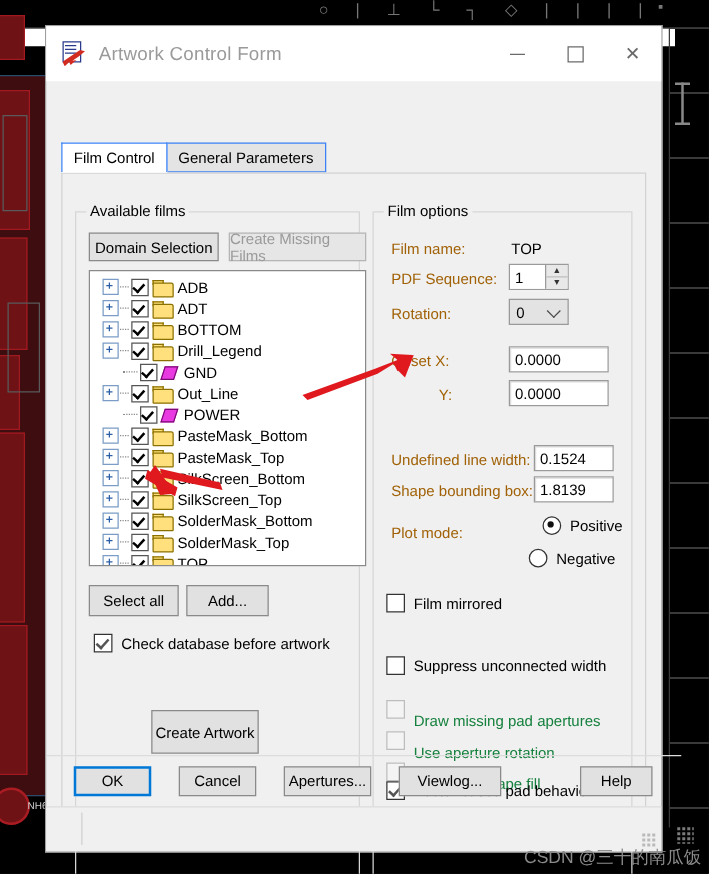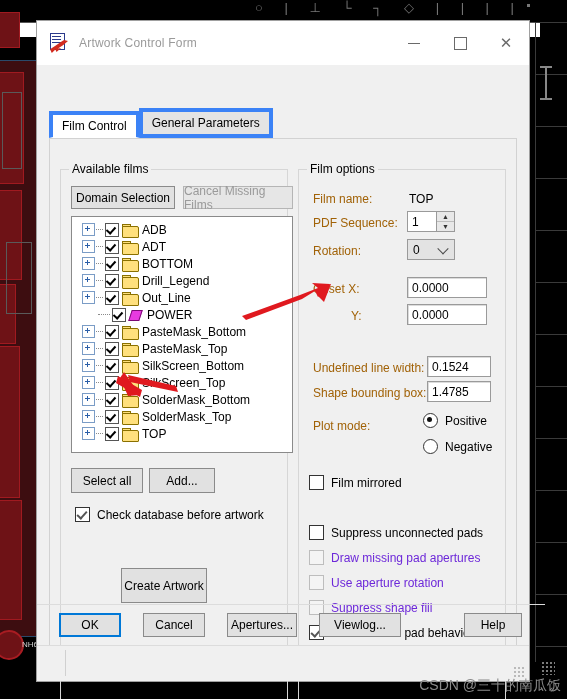--- a/index.html
+++ b/index.html
@@ -147,21 +147,21 @@
   }
   .title-icon .swoosh {
     position: absolute;
     left: 1px; top: 7px;
     width: 18px; height: 13px;
     background: #d22b1f;
     clip-path: polygon(0% 72%, 30% 45%, 58% 18%, 78% 0%, 100% 8%, 72% 40%, 44% 66%, 62% 62%, 36% 92%, 30% 74%, 10% 100%);
   }
   .title-text {
     margin-left: 10px;
-    font-size: 12px;
+    font-size: 15px;
     color: #9a9a9a;
     font-family: "Liberation Sans", sans-serif;
     letter-spacing: 0.2px;
   }
   .win-buttons {
     position: absolute;
     right: 0; top: 0;
     height: 44px;
     display: flex;
   }
@@ -197,21 +197,21 @@
     height: 21px;
     display: flex;
     align-items: flex-end;
   }
   .tab {
     height: 21px;
     padding: 11px 9px;
     display: flex;
     align-items: center;
     font-size: 12px;
-    border: 4px solid #3b82f6;
+    border: 1px solid #3b82f6;
     background: #e4e4e4;
     box-sizing: border-box;
     margin-right: -1px;
     color: #000;
   }
   .tab.active {
     background: #ffffff;
     border-bottom: 1px solid #ffffff;
     font-weight: normal;
     height: 23px;
@@ -401,21 +401,21 @@
     content: "";
     position: absolute;
     left: 3px; top: 1px;
     width: 4px; height: 8px;
     border: solid #555;
     border-width: 0 2px 2px 0;
     transform: rotate(42deg);
   }
   .cbox.dis { border-color: #bdbdbd; background: #f4f4f4; }
   .cbrow .cblabel { margin-left: 7px; }
-  .cbrow.dis .cblabel { color: #6d28d9; }
+  .cbrow.dis .cblabel { color: #15803d; margin-top: 20px; }
 
   #chk-checkdb { position: absolute; left: 14px; top: 337px; }
   #btn-create-artwork { position: absolute; left: 60px; top: 398px; width: 86px; height: 35px; }
 
   
   .lbl {
     position: absolute;
     font-size: 12px;
     color: #a16207;
     white-space: nowrap;
@@ -623,21 +623,21 @@
       <div class="tab active">Film Control</div>
       <div class="tab">General Parameters</div>
     </div>
 
     <div class="tabpage">
 
       <div class="groupbox" id="grp-films">
         <div class="gb-title">Available films</div>
 
         <div class="btn" id="btn-domain">Domain Selection</div>
-        <div class="btn disabled" id="btn-create-missing">Cancel Missing Films</div>
+        <div class="btn disabled" id="btn-create-missing">Create Missing Films</div>
 
         <div class="treebox">
           <div class="tree-inner">
 
             <div class="tree-row">
               <div class="expander"></div>
                 <div class="dotline"></div>
               <div class="tchk on"></div>
               <div class="folder">
                   <div class="ft"></div>
@@ -672,20 +672,29 @@
               <div class="expander"></div>
                 <div class="dotline"></div>
               <div class="tchk on"></div>
               <div class="folder">
                   <div class="ft"></div>
                   <div class="fb"></div>
                 </div>
               <div class="tree-label">Drill_Legend</div>
             </div>
 
+            <div class="tree-row">
+              <div class="expander empty"></div>
+                <div class="dotline leaf"></div>
+              <div class="tchk on"></div>
+              <div class="diamond">
+                  <div class="d"></div>
+                </div>
+              <div class="tree-label">GND</div>
+            </div>
 
             <div class="tree-row">
               <div class="expander"></div>
                 <div class="dotline"></div>
               <div class="tchk on"></div>
               <div class="folder">
                   <div class="ft"></div>
                   <div class="fb"></div>
                 </div>
               <div class="tree-label">Out_Line</div>
@@ -816,39 +825,39 @@
         <div class="lbl" style="left:14px; top:112px;">Offset  X:</div>
         <div class="tbox" style="left:108px; top:107px; width:80px; height:21px;">0.0000</div>
 
         <div class="lbl" style="left:52px; top:139px;">Y:</div>
         <div class="tbox" style="left:108px; top:134px; width:80px; height:21px;">0.0000</div>
 
         <div class="lbl" style="left:14px; top:191px;">Undefined line width:</div>
         <div class="tbox" style="left:128px; top:186px; width:64px; height:21px;">0.1524</div>
 
         <div class="lbl" style="left:14px; top:216px;">Shape bounding box:</div>
-        <div class="tbox" style="left:128px; top:211px; width:64px; height:21px;">1.4785</div>
+        <div class="tbox" style="left:128px; top:211px; width:64px; height:21px;">1.8139</div>
 
         <div class="lbl" style="left:14px; top:249px;">Plot mode:</div>
-        <div class="rrow" style="left:124px; top:243px;">
+        <div class="rrow" style="left:135px; top:243px;">
           <div class="radio on"></div>
           <div class="rlabel">Positive</div>
         </div>
         <div class="rrow" style="left:124px; top:269px;">
           <div class="radio"></div>
           <div class="rlabel">Negative</div>
         </div>
 
         <div class="cbrow" style="position:absolute; left:10px; top:305px;">
           <div class="cbox"></div>
           <div class="cblabel">Film mirrored</div>
         </div>
         <div class="cbrow" style="position:absolute; left:10px; top:355px;">
           <div class="cbox"></div>
-          <div class="cblabel">Suppress unconnected pads</div>
+          <div class="cblabel">Suppress unconnected width</div>
         </div>
         <div class="cbrow dis" style="position:absolute; left:10px; top:380px;">
           <div class="cbox dis"></div>
           <div class="cblabel">Draw missing pad apertures</div>
         </div>
         <div class="cbrow dis" style="position:absolute; left:10px; top:405px;">
           <div class="cbox dis"></div>
           <div class="cblabel">Use aperture rotation</div>
         </div>
         <div class="cbrow dis" style="position:absolute; left:10px; top:430px;">

